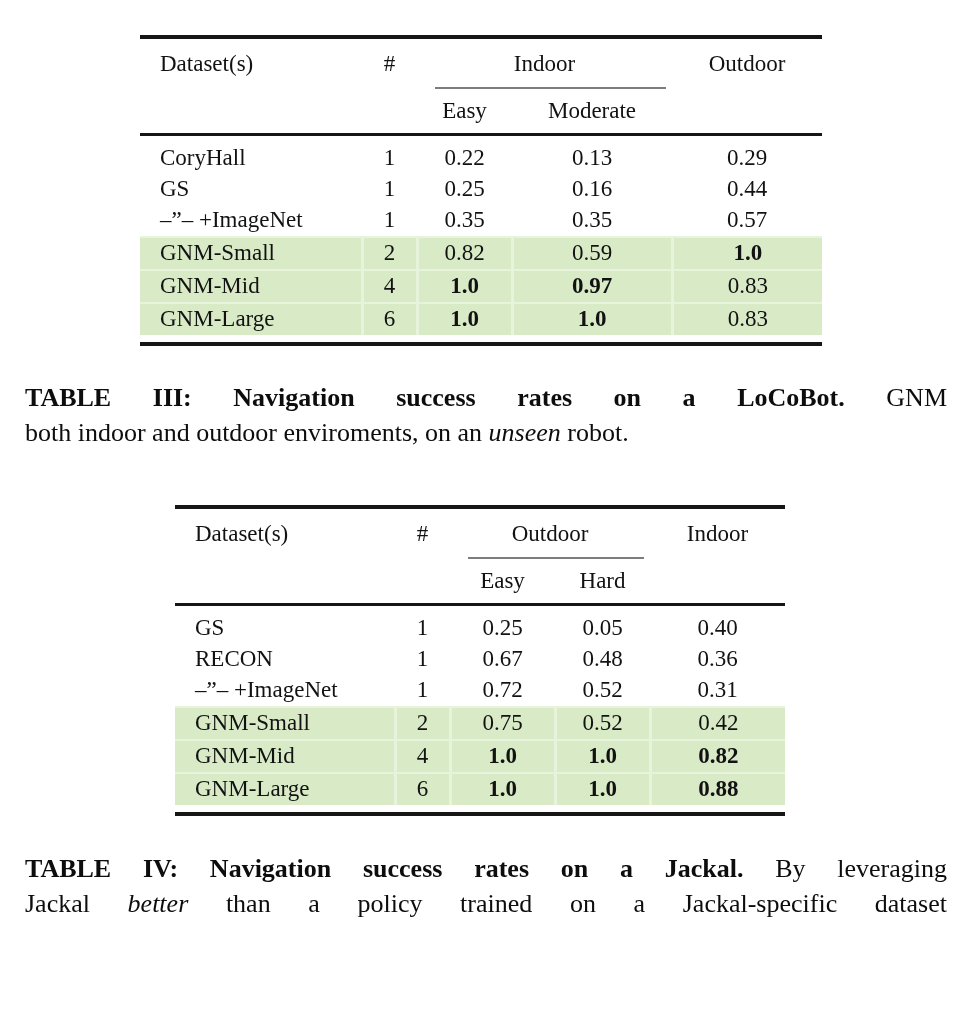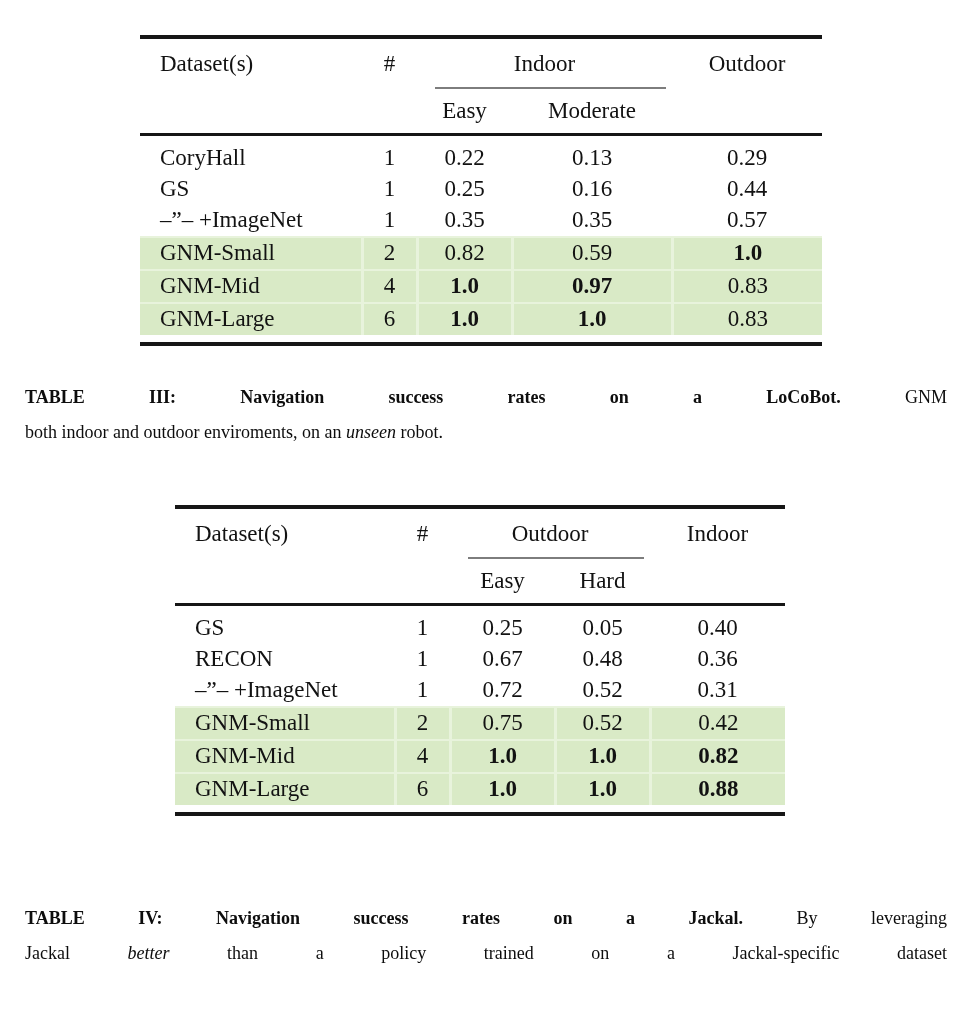--- a/index.html
+++ b/index.html
@@ -63,26 +63,26 @@
   tr.hl td:first-child { border-left: none; }
 
   .b { font-weight: bold; }
   .i { font-style: italic; }
 
   
   .caption {
     position: absolute;
     left: 25px;
     width: 922px;
-    font-size: 18px;
+    font-size: 26px;
     line-height: 35px;
     color: #0d0d0d;
   }
   #cap3 { top: 380px; }
-  #cap4 { top: 901px; }
+  #cap4 { top: 851px; }
   .cap-line { text-align: justify; text-align-last: justify; }
   .cap-line.last { text-align-last: left; }
 </style>
 </head>
 <body>
 
 <div class="page">
 
   <table class="datatable" id="table3">
     <colgroup>

